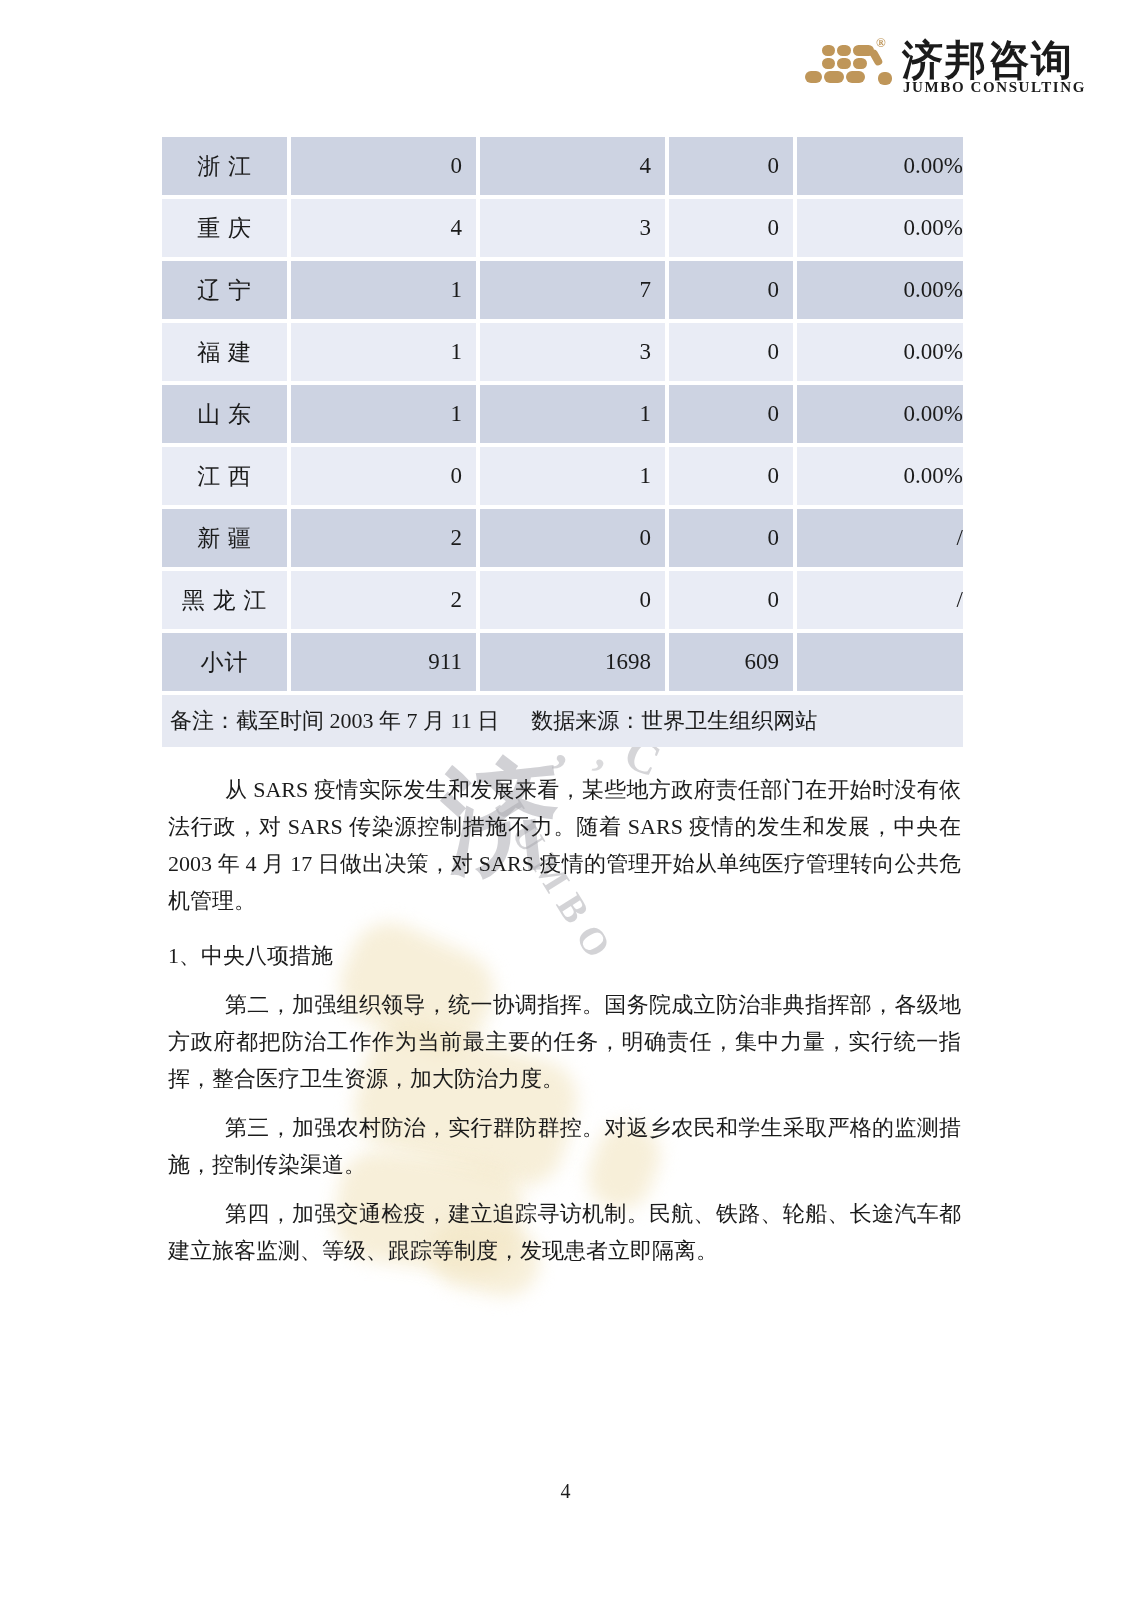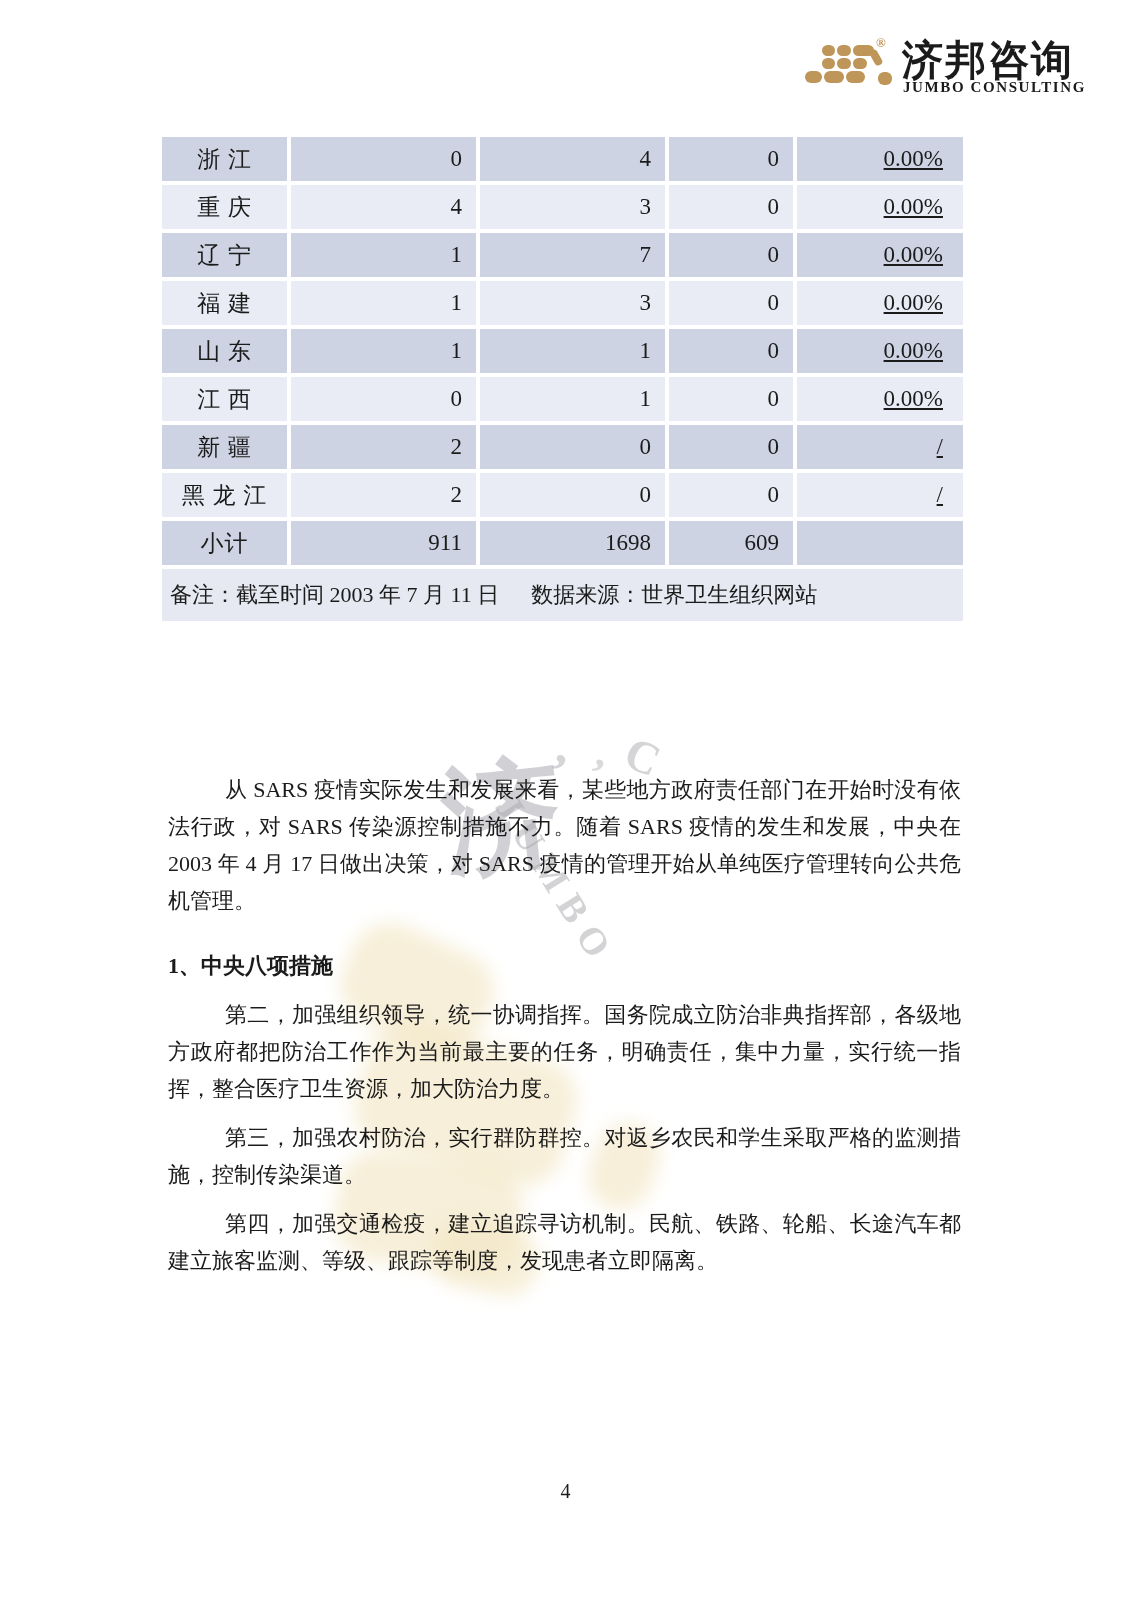--- a/index.html
+++ b/index.html
@@ -46,38 +46,38 @@
   .wm-blob { position:absolute; background:rgba(243,231,196,.65); border-radius:40px; filter:blur(9px); }
   .wm-b1 { left:342px; top:936px;  width:150px; height:104px; transform:rotate(24deg); }
   .wm-b2 { left:358px; top:1040px; width:215px; height:128px; transform:rotate(16deg); }
   .wm-b3 { left:336px; top:1158px; width:185px; height:110px; transform:rotate(8deg); }
   .wm-b4 { left:430px; top:1222px; width:110px; height:70px;  transform:rotate(12deg); }
   .wm-b5 { left:592px; top:1122px; width:64px;  height:88px;  transform:rotate(20deg); }
 
   
   .table-wrap { position:absolute; left:162px; top:137px; width:801px; }
   .trow { display:grid; grid-template-columns:125px 185px 185px 124px 166px;
-          column-gap:4px; height:44px; margin-bottom:4px; }
+          column-gap:4px; height:58px; margin-bottom:4px; }
   .cell { display:flex; align-items:center; font-size:23px; }
   .dark  .cell { background:#cdd3e2; }
   .light .cell { background:#e9ecf5; }
   .c-region { justify-content:center; letter-spacing:1px; }
   .c-num { justify-content:flex-end; padding-right:14px; }
-  .c-pct { justify-content:flex-end; padding-right:20px;text-decoration:underline; }
+  .c-pct { justify-content:flex-end; padding-right:0; }
   .note-row { height:52px; background:#e6e9f2; display:flex; align-items:center;
               padding-left:8px; font-size:22px; }
   .note-right { margin-left:32px; }
 
   
   .content { position:absolute; left:168px; top:762px; width:793px;
              font-size:22px; line-height:37px; text-align:justify; }
   .sec-h { font-size:23px; font-weight:bold; line-height:37px; }
   .para { text-indent:57px; }
   .p1 { margin-top:9px; }
-  .sub-h { font-size:22px; font-weight:bold; line-height:37px; margin-top:28px; }
+  .sub-h { font-size:22px; font-weight:normal; line-height:37px; margin-top:18px; }
   .p2 { margin-top:8px; }
   .p3,.p4,.p5 { margin-top:12px; }
 
   .page-num { position:absolute; left:0; top:1480px; width:100%;
               text-align:center; font-size:20px; }
 </style>
 </head>
 <body>
 
 <div class="page">

